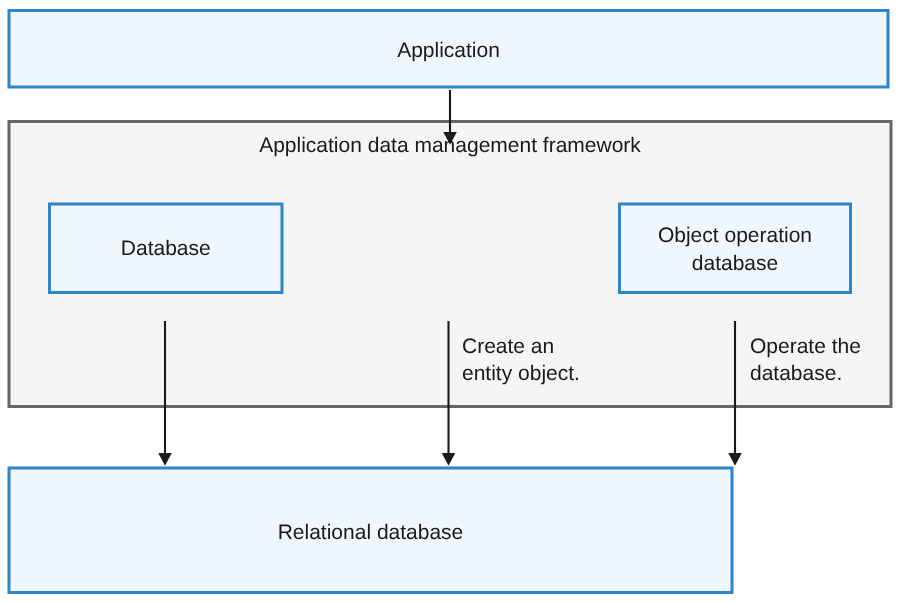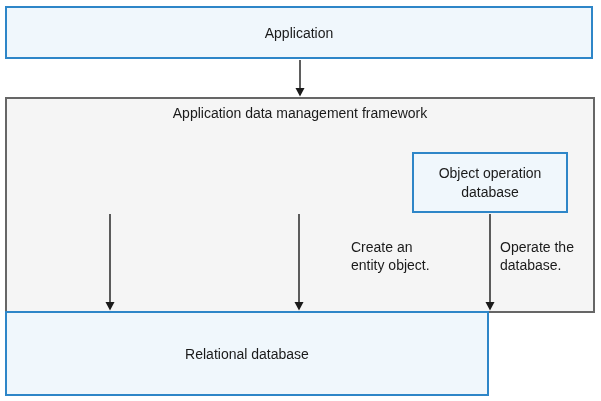--- a/index.html
+++ b/index.html
@@ -29,22 +29,22 @@
   .box.blue {
     background: var(--box-fill-blue, #f0f7fc);
     border: 2px solid var(--box-border-blue, #2e86c8);
   }
 
   .app-box    { left: 5px;  top: 6px;   width: 588px; height: 53px; }
   .bottom-box { left: 5px;  top: 311px; width: 484px; height: 85px; }
 
   .frame {
     position: absolute;
-    left: 5px; top: 97px;
-    width: 590px; height: 216px;
+    left: 5px; top: 80px;
+    width: 590px; height: 192px;
     background: var(--frame-fill-gray, #f5f5f5);
     border: 2px solid var(--frame-border-gray, #666666);
   }
   .frame-title {
     position: absolute;
     left: 0; top: 6px;
     width: 100%;
     text-align: center;
   }
 
@@ -57,21 +57,21 @@
   .module-0 { left: 25px;  width: 157px; }
   .module-1 { left: 214px; width: 157px; }
   .module-2 { left: 405px; width: 156px; }
 
   .edge-label {
     position: absolute;
     line-height: 18px;
     white-space: normal;
   }
   .edge-label-0 { left: 110px; top: 140px; width: 150px; }
-  .edge-label-1 { left: 301px; top: 139px; width: 92px; margin-left: 43px; }
+  .edge-label-1 { left: 301px; top: 139px; width: 92px; }
   .edge-label-2 { left: 493px; top: 139px; width: 84px; }
 
   .edges {
     position: absolute;
     left: 0; top: 0;
     pointer-events: none;
   }
   .edge-line {
     stroke: var(--arrow-black, #1a1a1a);
     stroke-width: 1.4;
@@ -86,20 +86,23 @@
 
 <div class="canvas">
 
   <div class="box blue app-box">
     <span>Application</span>
   </div>
 
   <div class="frame">
     <div class="frame-title">Application data management framework</div>
 
+    <div class="box blue module module-0">
+      <span>Database</span>
+    </div>
 
 
     <div class="box blue module module-2">
       <span>Object operation database</span>
     </div>
 
 
     <div class="edge-label edge-label-1">Create an entity object.</div>
 
     <div class="edge-label edge-label-2">Operate the database.</div>

